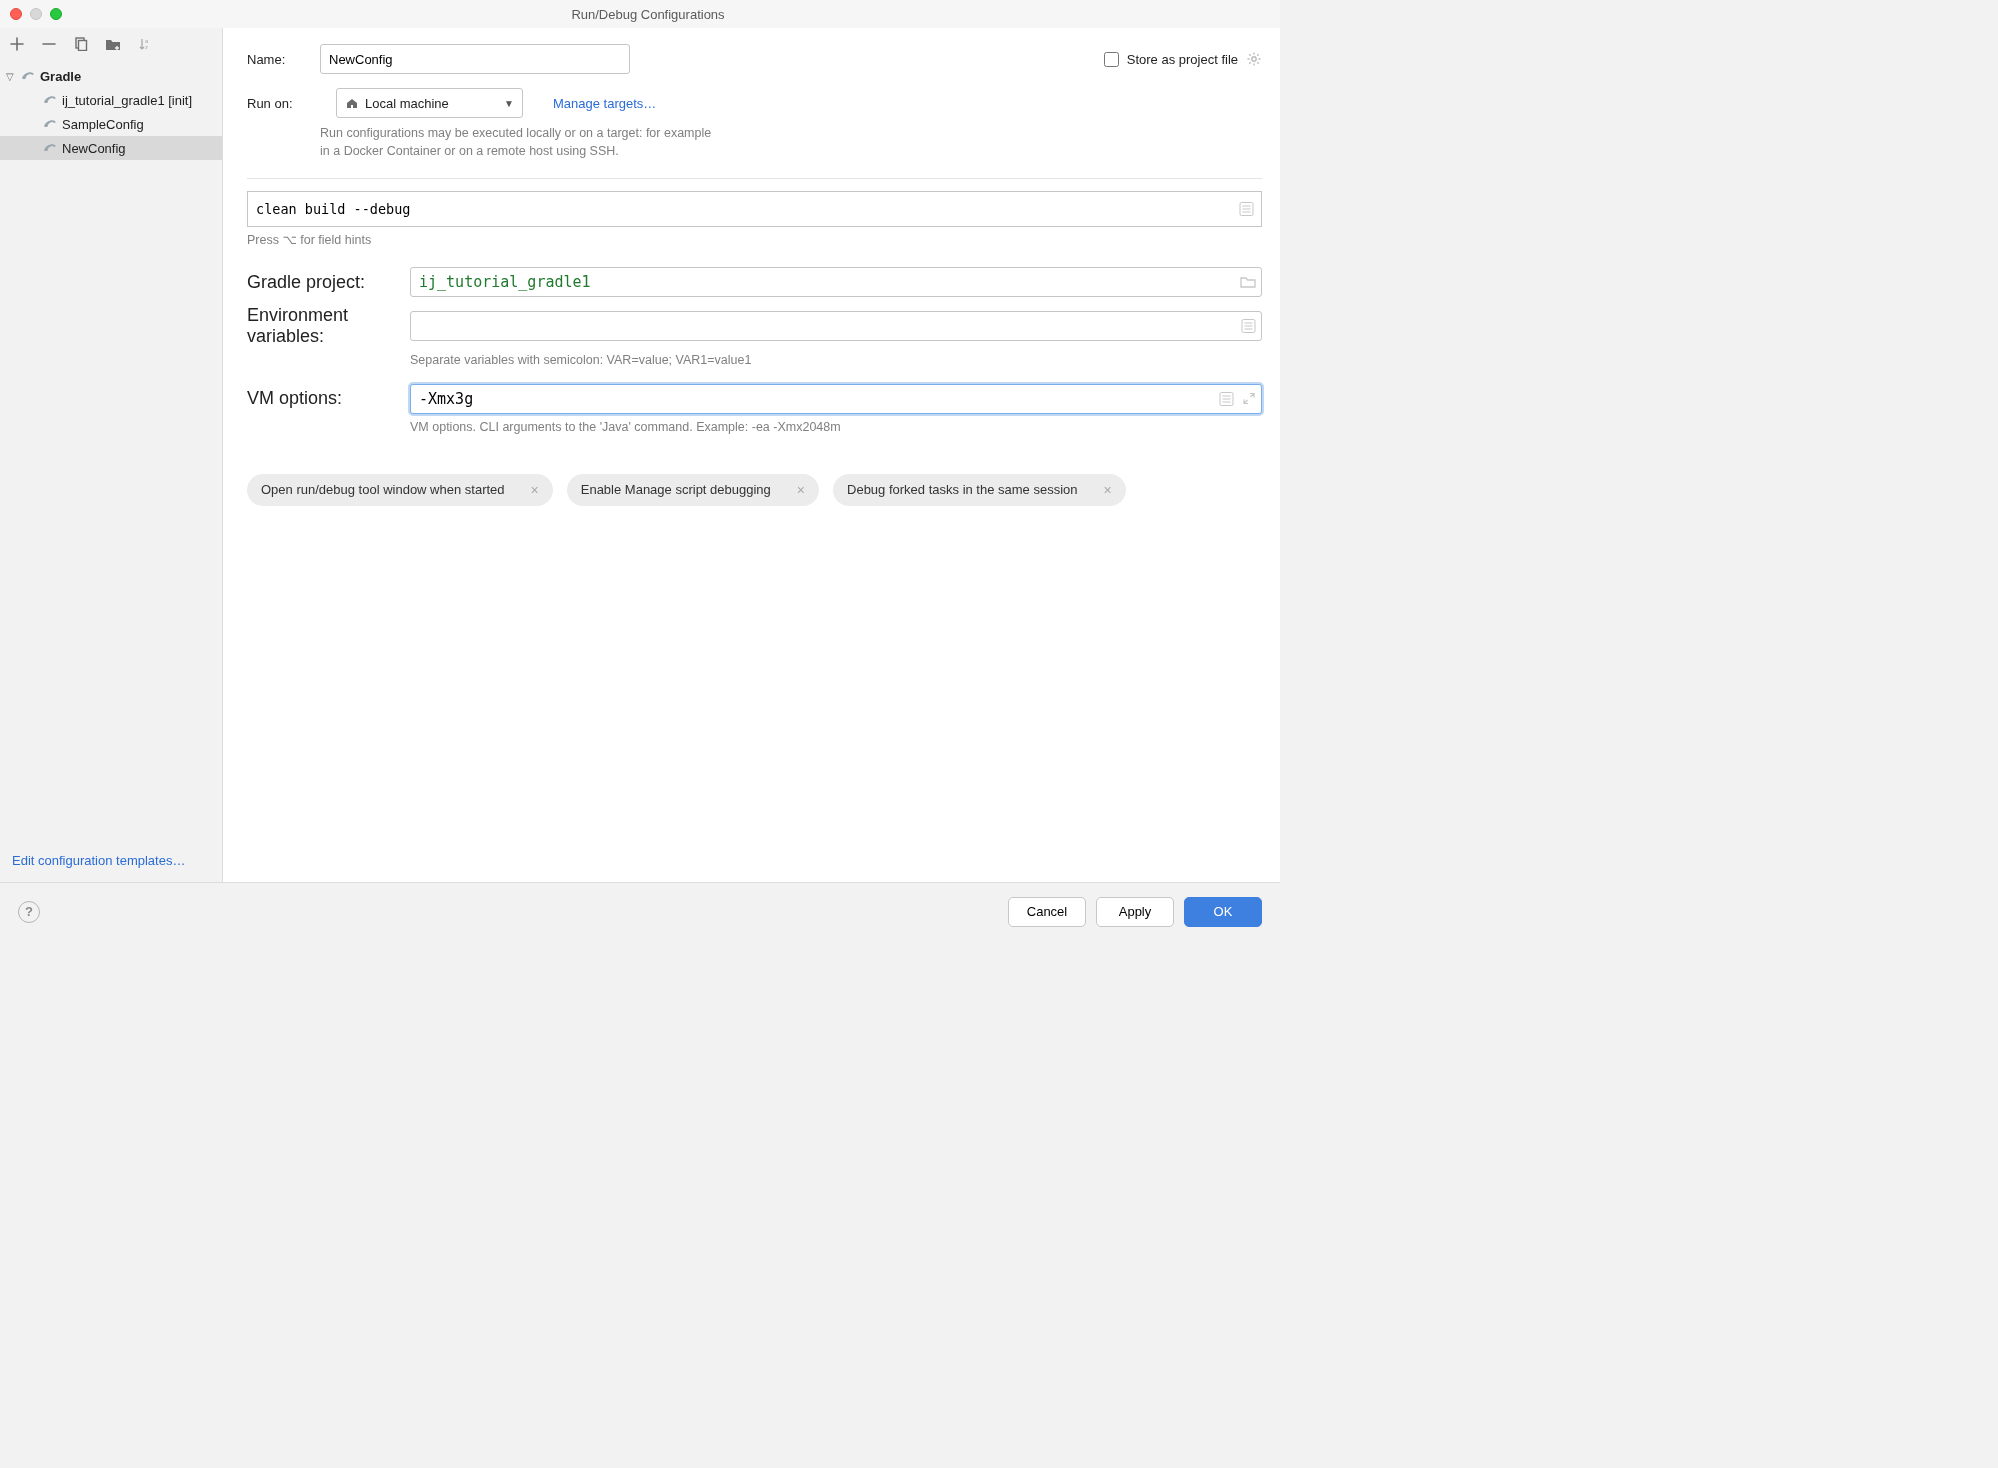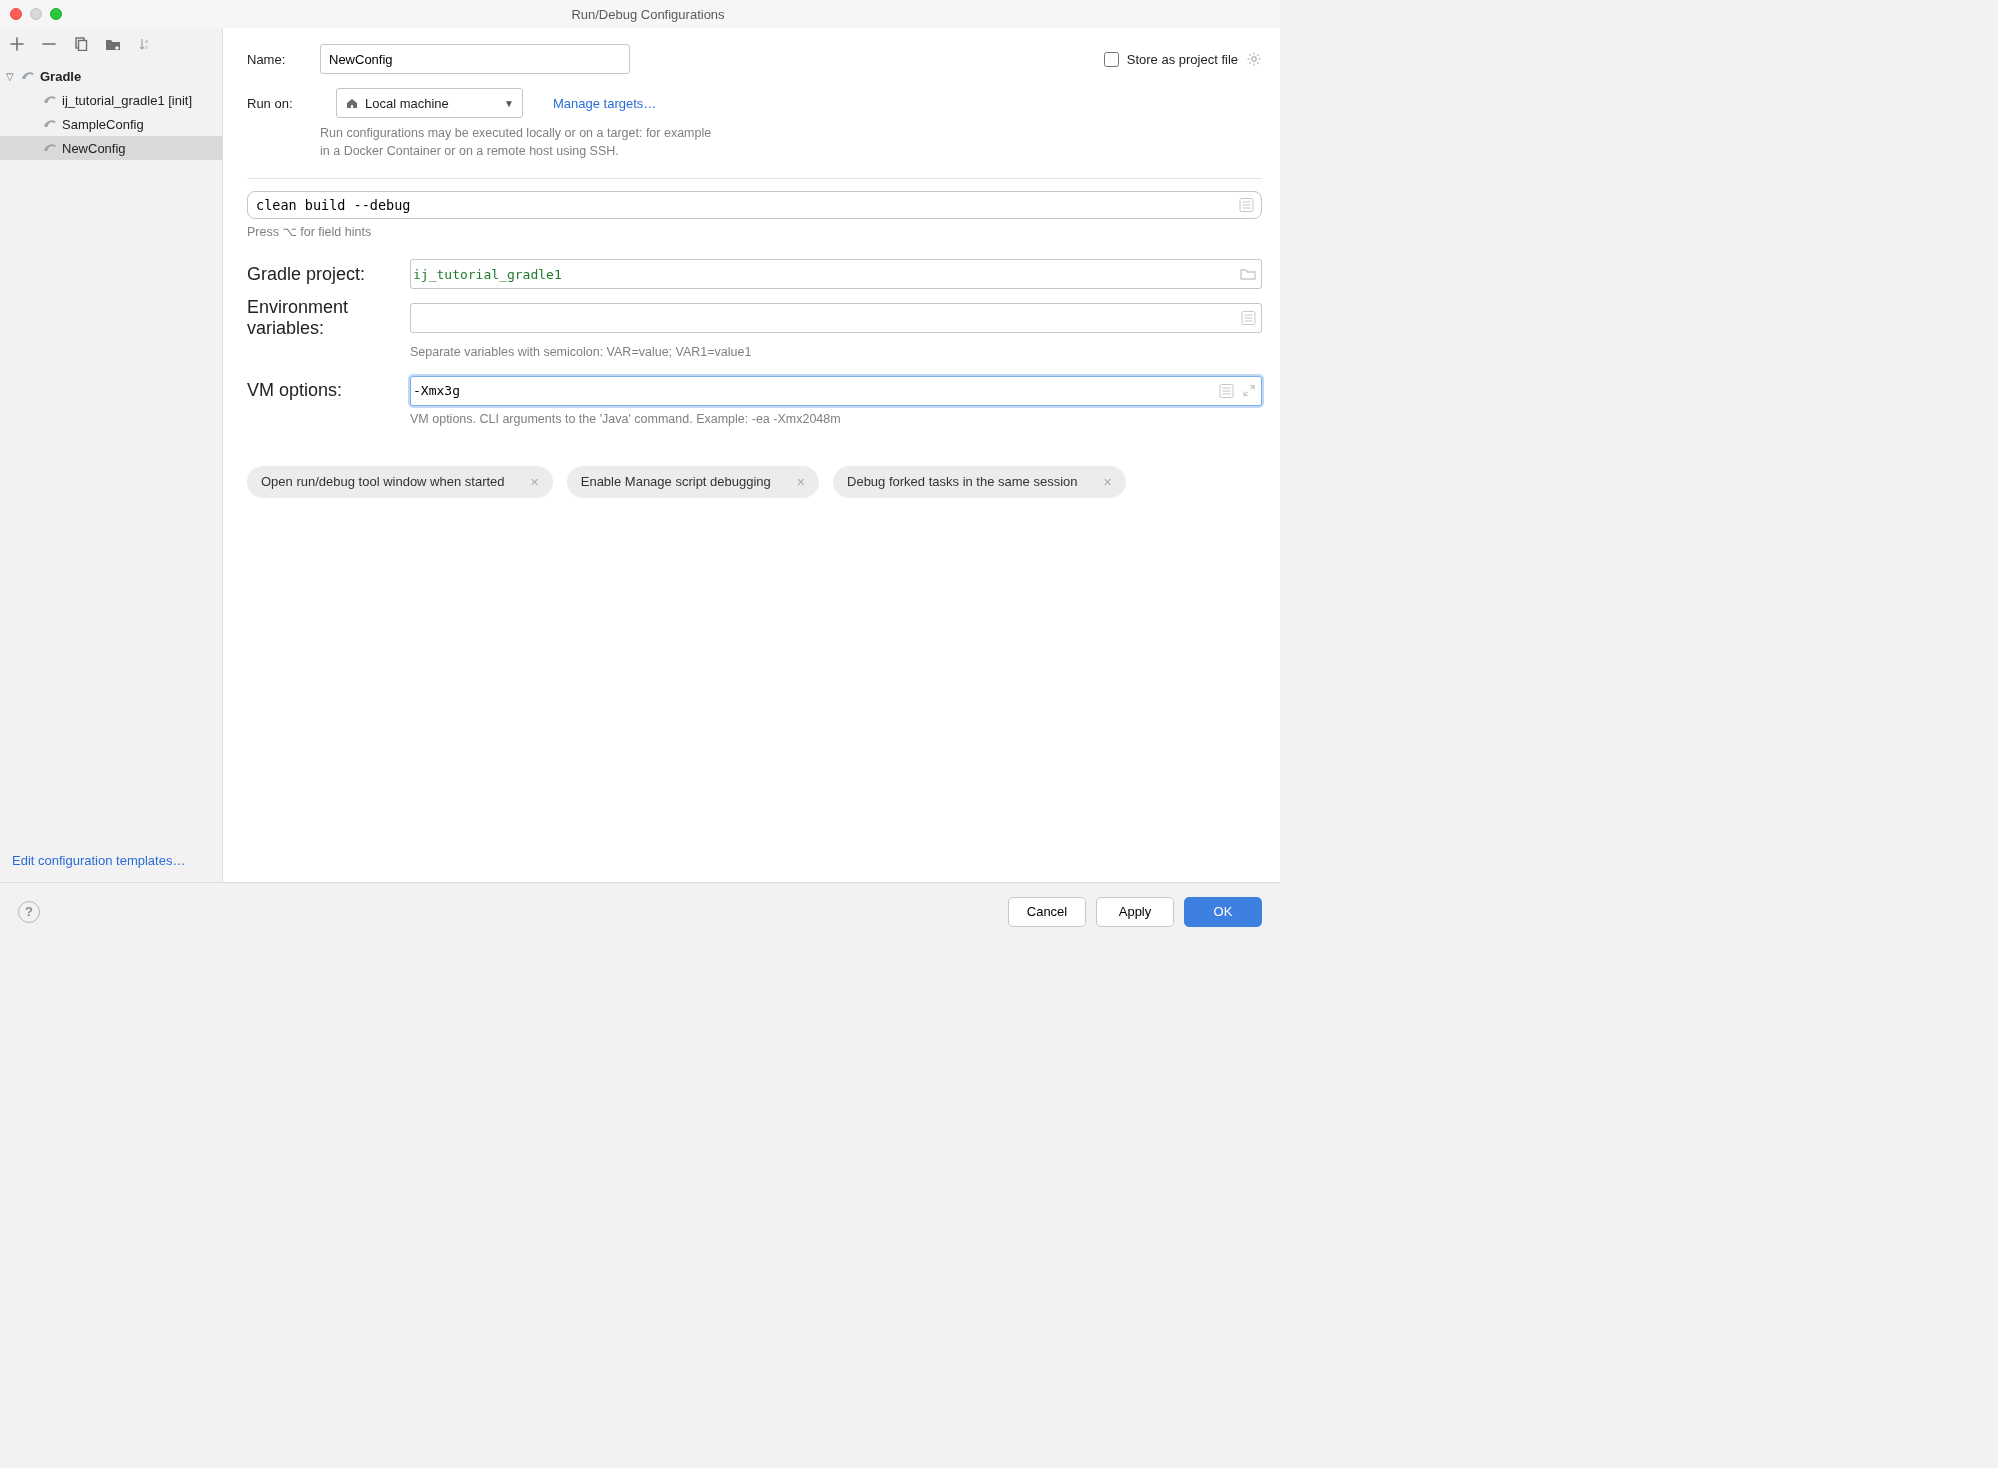--- a/index.html
+++ b/index.html
@@ -104,22 +104,22 @@
   .section-head .right { margin-left:auto; display:flex; align-items:center; gap:8px;}
   .shortcut { color:#777; font-size:13px;}
   .mono-green input { color:#1f7a2d; font-family: ui-monospace, Menlo, monospace;}
   .field-grid { display:grid; grid-template-columns:155px 1fr; row-gap:8px; column-gap:8px; align-items:center; margin-top:18px;}
   .field-grid .flabel { font-size:18px; color:#222;}
   .field-grid .hint { grid-column:2; margin-top:-4px; margin-bottom:6px;}
   .field-box { position:relative; }
   .field-box input {
     width:100%; height:30px;
     border:1px solid #c5c5c5; border-radius:3px;
-    padding:0 56px 0 2px;
-    font-size:13px;
+    padding:0 56px 0 8px;
+    font-size:15px;
     font-family: ui-monospace, Menlo, monospace;
   }
   .field-box.plain input { font-family: inherit; }
   .field-box .trailing { position:absolute; right:6px; top:50%; transform:translateY(-50%); display:flex; gap:8px; color:#bbb;}
   .field-box.focused input { border:1px solid #7aaee8; box-shadow:0 0 0 2px rgba(76,144,226,.35);}
   .chips { margin-top:32px; display:flex; flex-wrap:wrap; gap:14px;}
   .chip {
     background:#ececec;
     border-radius:16px;
     padding:8px 14px;
@@ -284,21 +284,21 @@
       <div class="hint">
         <span>Run configurations may be executed locally or on a target: for example</span><br>
         <span>in a Docker Container or on a remote host using SSH.</span>
       </div>
     </div>
 
     <div class="section-sep"></div>
 
 
     <div class="field-box" style="margin-bottom:4px;">
-      <input style="width: 100%; height: 28px; border: 1px solid rgb(197, 197, 197); border-radius: 8px; padding: 0px 32px 0px 8px; font-family: ui-monospace, Menlo, monospace; font-size: 13.5px;" value="clean build --debug">
+      <input style="width: 100%; height: 36px; border: 1px solid rgb(197, 197, 197); border-radius: 0; padding: 0px 32px 0px 8px; font-family: ui-monospace, Menlo, monospace; font-size: 13.5px;" value="clean build --debug">
       <span class="trailing" style="right:8px;">
         <span>
           <svg width="15" height="15" viewBox="0 0 15 15">
               <rect x="1" y="1" width="13" height="13" rx="1.5" fill="none" stroke="#c7c7c7"></rect>
               <path d="M3.5 4.5h8M3.5 7.5h8M3.5 10.5h8" stroke="#c7c7c7"></path>
             </svg>
         </span>
       </span>
     </div>
     <div class="hint">Press ⌥ for field hints</div>

